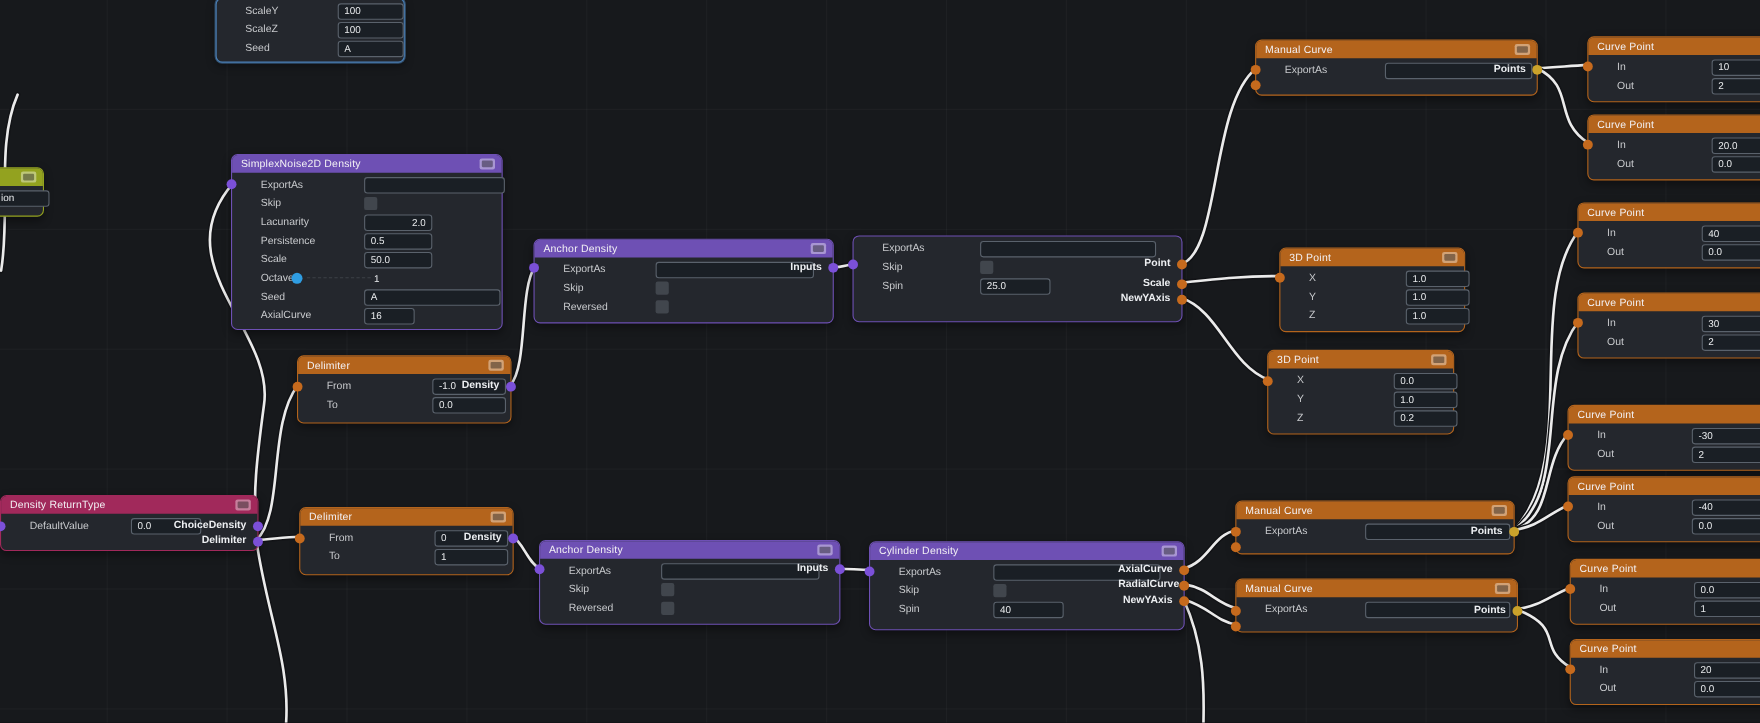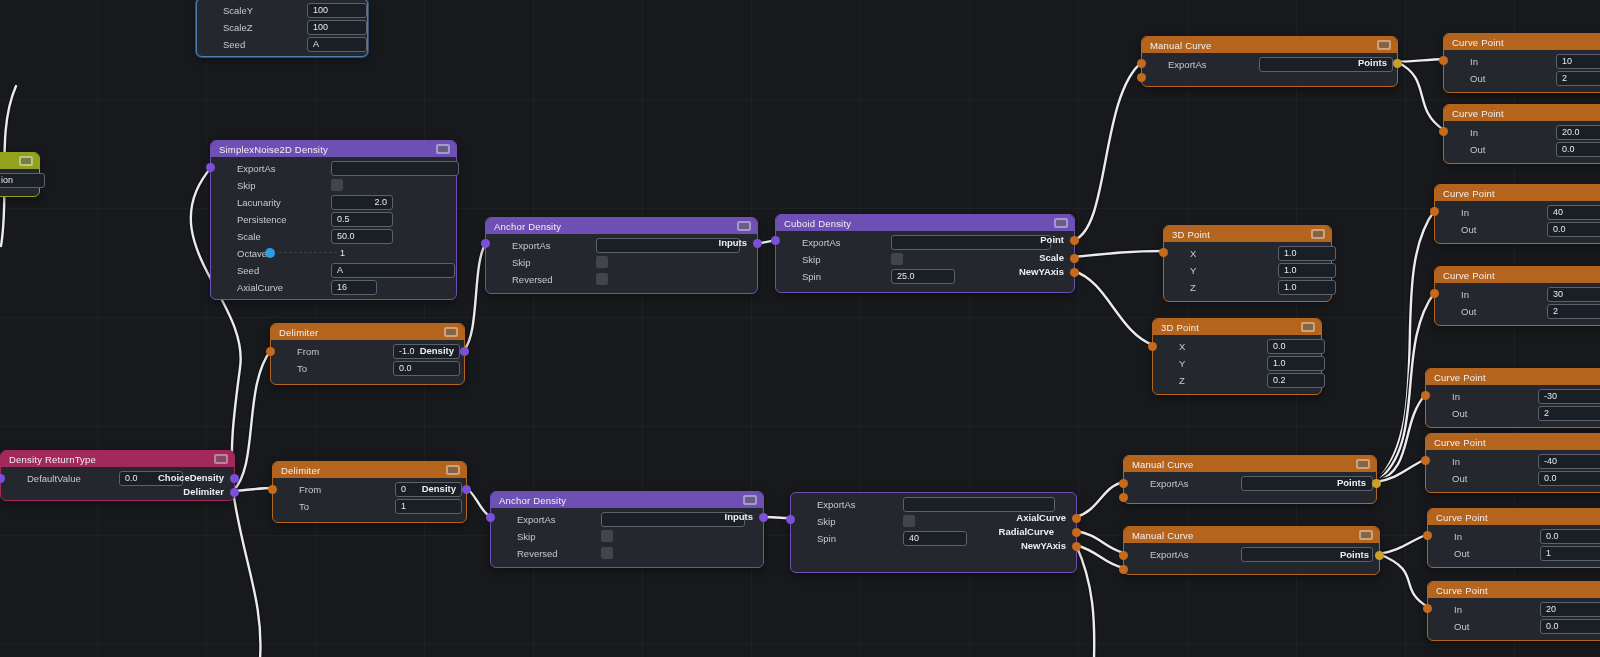--- a/index.html
+++ b/index.html
@@ -231,24 +231,20 @@
         <div class="row">
           <span class="rl">Reversed</span>
           <div class="chk" style="left: 110px;"></div>
         </div>
       </div>
       <div class="port" style="left: -5px; top: 20.5px; background: rgb(123, 80, 216);"></div>
       <div class="port" style="right: -5px; top: 20.5px; background: rgb(123, 80, 216);"></div>
       <span class="rpl" style="right: 10px; top: 19px;">Inputs</span>
     </div>
     <div class="node" style="left: 775px; top: 214px; width: 298px; height: 77px; border-color: rgb(110, 80, 180);">
-      <div class="nh" style="background: rgb(110, 80, 180);">
-        <span class="nh-title">Cuboid Density</span>
-        <div class="badge"></div>
-      </div>
       <div class="nbody">
         <div class="row">
           <span class="rl">ExportAs</span>
           <input class="ni" value="" style="left: 115px; width: 148px;">
         </div>
         <div class="row">
           <span class="rl">Skip</span>
           <div class="chk" style="left: 115px;"></div>
         </div>
         <div class="row">
@@ -281,39 +277,43 @@
         <div class="row">
           <span class="rl">Reversed</span>
           <div class="chk" style="left: 110px;"></div>
         </div>
       </div>
       <div class="port" style="left: -5px; top: 20.5px; background: rgb(123, 80, 216);"></div>
       <div class="port" style="right: -5px; top: 20.5px; background: rgb(123, 80, 216);"></div>
       <span class="rpl" style="right: 10px; top: 19px;">Inputs</span>
     </div>
     <div class="node" style="left: 790px; top: 492px; width: 285px; height: 79px; border-color: rgb(110, 80, 180);">
+      <div class="nh" style="background: rgb(110, 80, 180);">
+        <span class="nh-title">Cylinder Density</span>
+        <div class="badge"></div>
+      </div>
       <div class="nbody">
         <div class="row">
           <span class="rl">ExportAs</span>
           <input class="ni" value="" style="left: 112px; width: 140px;">
         </div>
         <div class="row">
           <span class="rl">Skip</span>
           <div class="chk" style="left: 112px;"></div>
         </div>
         <div class="row">
           <span class="rl">Spin</span>
           <input class="ni" value="40" style="left: 112px; width: 52px;">
         </div>
       </div>
       <div class="port" style="left: -5px; top: 21.5px; background: rgb(123, 80, 216);"></div>
       <div class="port" style="right: -5px; top: 20.5px; background: rgb(198, 106, 29);"></div>
       <span class="rpl" style="right: 10px; top: 19px;">AxialCurve</span>
       <div class="port" style="right: -5px; top: 34.5px; background: rgb(198, 106, 29);"></div>
-      <span class="rpl" style="right: 22px; top: 33px;">RadialCurve</span>
+      <span class="rpl" style="right: 4px; top: 33px;">RadialCurve</span>
       <div class="port" style="right: -5px; top: 48.5px; background: rgb(198, 106, 29);"></div>
       <span class="rpl" style="right: 10px; top: 47px;">NewYAxis</span>
     </div>
     <div class="node" style="left: 1141px; top: 36px; width: 255px; height: 49px; border-color: rgb(180, 100, 28);">
       <div class="nh" style="background: rgb(180, 100, 28);">
         <span class="nh-title">Manual Curve</span>
         <div class="badge"></div>
       </div>
       <div class="nbody">
         <div class="row">

